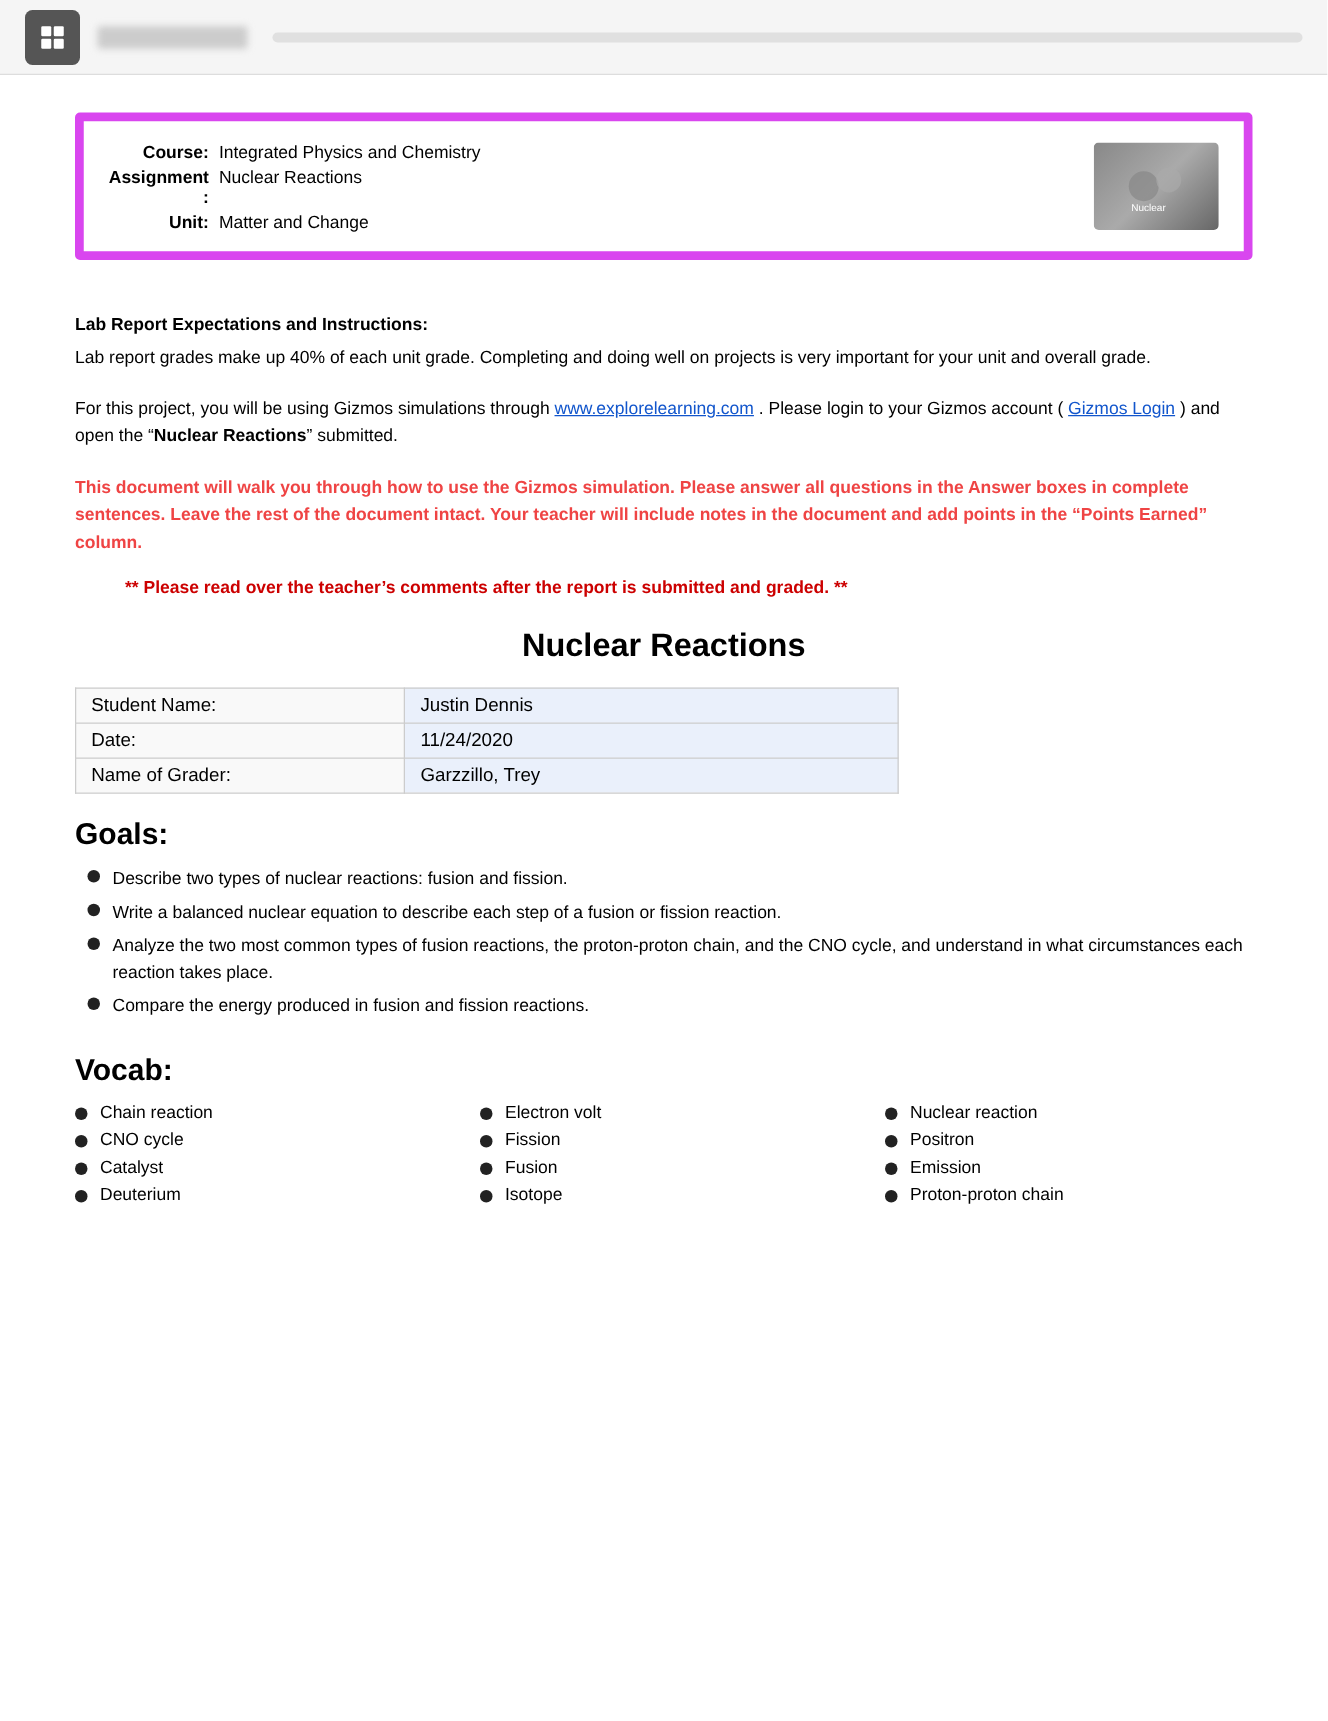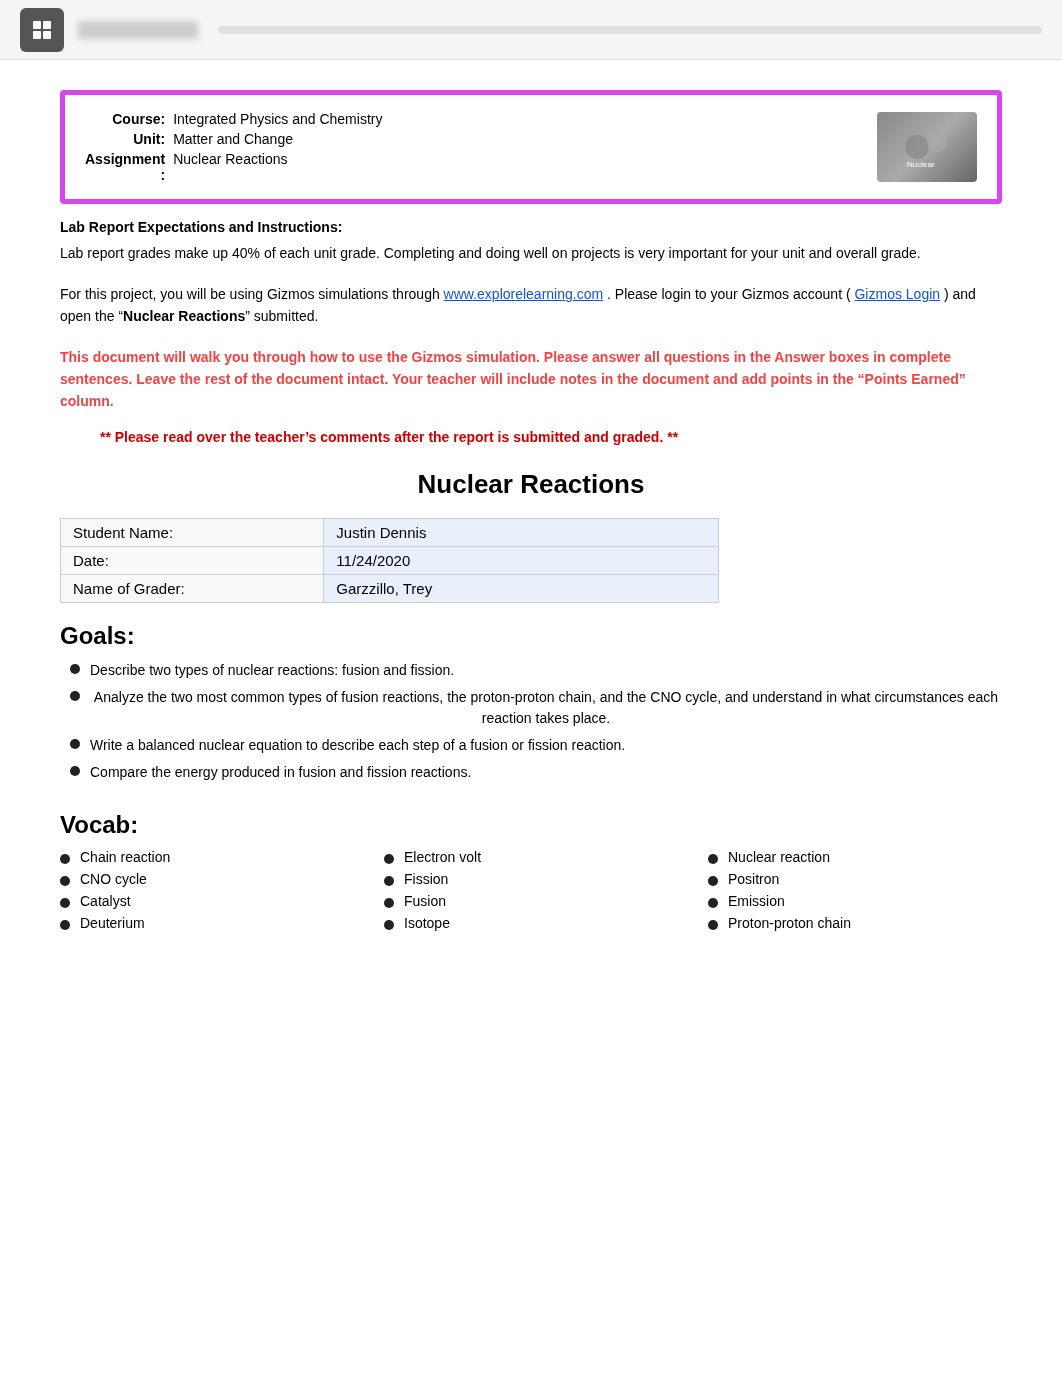--- a/index.html
+++ b/index.html
@@ -51,27 +51,27 @@
       border-radius: 4px;
     }
 
     
     .main-content {
       padding: 30px 60px;
     }
 
     
     .course-info-box {
-      border: 5px solid #d946ef;
+      border: 7px solid #d946ef;
       border-radius: 4px;
       padding: 14px 20px;
       display: flex;
       justify-content: space-between;
       align-items: center;
-      margin-bottom: 12px;
+      margin-bottom: 40px;
     }
     .course-info-text table {
       border-collapse: collapse;
     }
     .course-info-text td {
       padding: 2px 8px 2px 0;
       vertical-align: top;
       font-size: 14px;
     }
     .course-info-text .label {
@@ -167,21 +167,20 @@
     .bullet-list {
       list-style: none;
       padding-left: 10px;
     }
     .bullet-list li {
       display: flex;
       align-items: flex-start;
       margin-bottom: 6px;
       font-size: 14px;
       line-height: 1.5;
-      text-align: center;
     }
     .bullet-dot {
       width: 10px;
       height: 10px;
       background: #222;
       border-radius: 50%;
       flex-shrink: 0;
       margin-top: 4px;
       margin-right: 10px;
     }
@@ -223,29 +222,29 @@
 
   <div class="course-info-box">
     <div class="course-info-text">
       <table>
         <tbody>
             <tr>
           <td class="label">Course:</td>
           <td>Integrated Physics and Chemistry</td>
         </tr>
         <tr>
-          <td class="label">Unit:</td>
-          <td>Matter and Change</td>
-        </tr>
-        <tr>
           <td class="label">
             <span>Assignment</span><br>
             <span>:</span>
           </td>
           <td>Nuclear Reactions</td>
+        </tr>
+        <tr>
+          <td class="label">Unit:</td>
+          <td>Matter and Change</td>
         </tr>
       </tbody>
         </table>
     </div>
     <div class="course-thumbnail">
       <div class="thumb-inner">
         <svg width="60" height="50" viewBox="0 0 60 50">
           <circle cx="20" cy="25" r="12" fill="#888" opacity="0.7"></circle>
           <circle cx="40" cy="20" r="10" fill="#aaa" opacity="0.7"></circle>
           <text x="10" y="45" font-size="8" fill="#fff">Nuclear</text>
@@ -294,25 +293,25 @@
 
   <div class="goals-section">
     <div class="section-heading">Goals:</div>
     <ul class="bullet-list">
     <li>
           <span class="bullet-dot"></span>
           <span>Describe two types of nuclear reactions: fusion and fission.</span>
         </li>
         <li>
           <span class="bullet-dot"></span>
-          <span>Analyze the two most common types of fusion reactions, the proton-proton chain, and the CNO cycle, and understand in what circumstances each reaction takes place.</span>
+          <span>Write a balanced nuclear equation to describe each step of a fusion or fission reaction.</span>
         </li>
         <li>
           <span class="bullet-dot"></span>
-          <span>Write a balanced nuclear equation to describe each step of a fusion or fission reaction.</span>
+          <span>Analyze the two most common types of fusion reactions, the proton-proton chain, and the CNO cycle, and understand in what circumstances each reaction takes place.</span>
         </li>
         <li>
           <span class="bullet-dot"></span>
           <span>Compare the energy produced in fusion and fission reactions.</span>
         </li>
       </ul>
   </div>
 
   <div class="vocab-section">
     <div class="section-heading">Vocab:</div>

